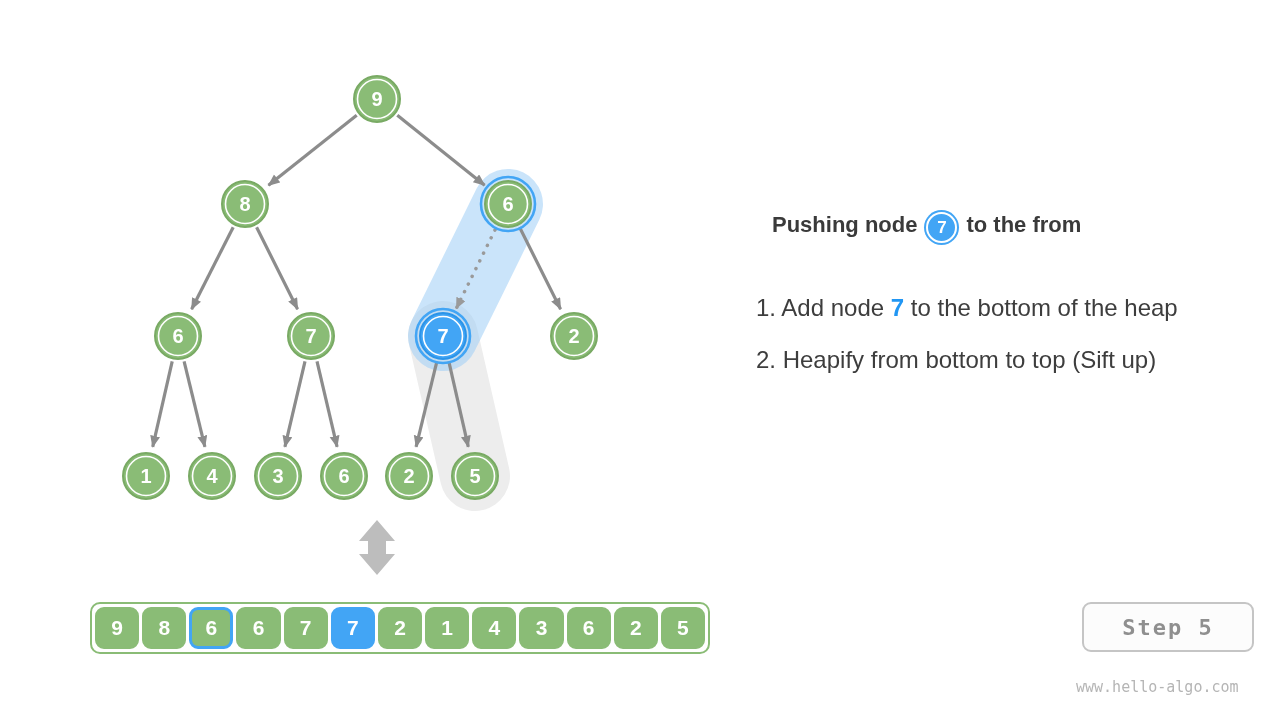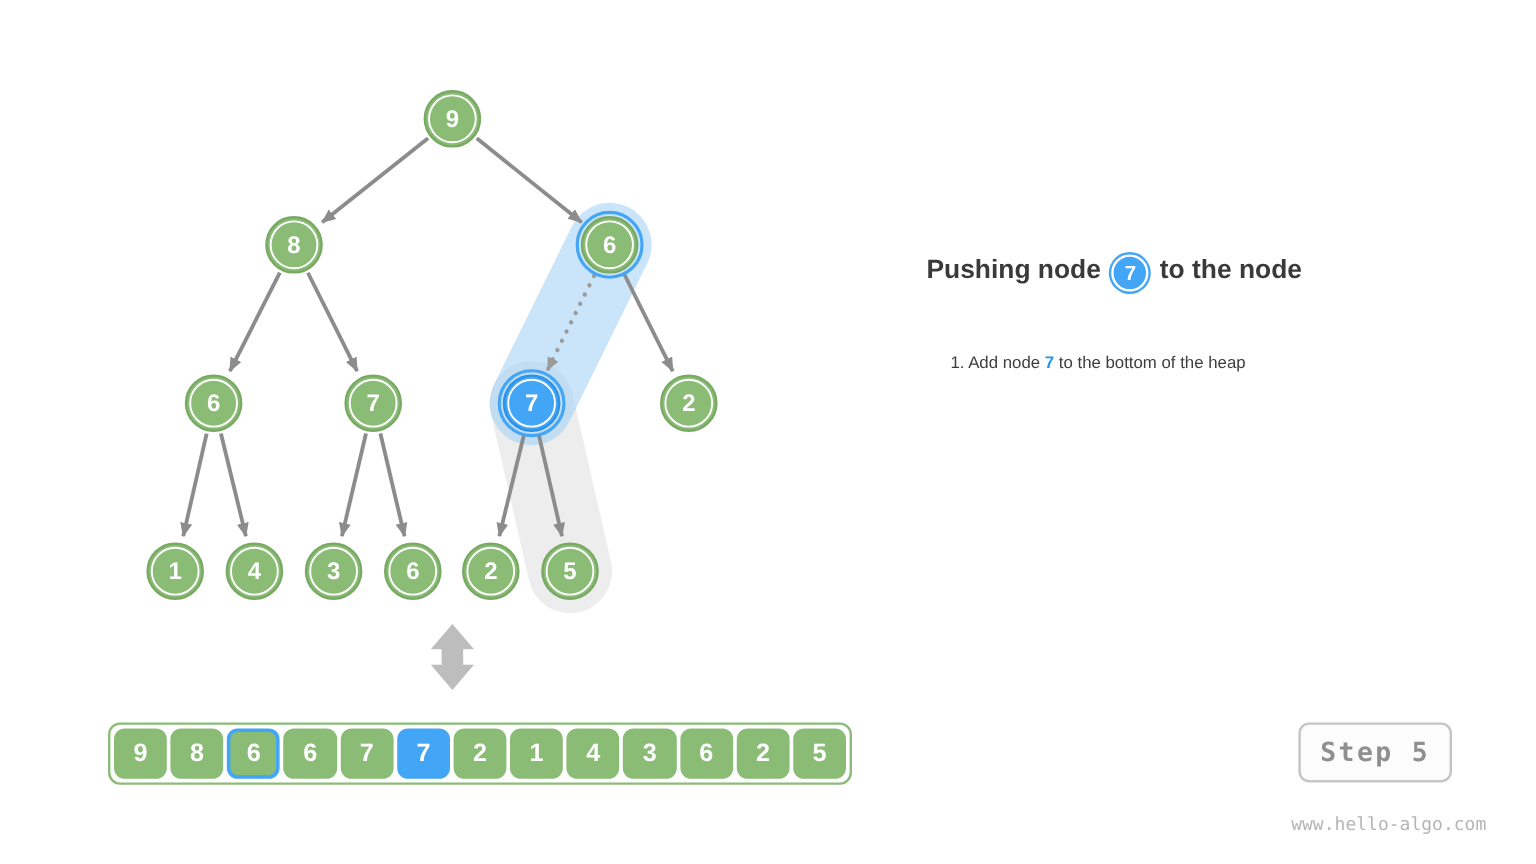--- a/index.html
+++ b/index.html
@@ -31,32 +31,32 @@
     display:flex;gap:9px;
     font-size:22px;font-weight:bold;color:#3a3a3a;white-space:nowrap;margin-left:20px;
   }
   .title-node{
     display:inline-flex;align-items:center;justify-content:center;
     width:27px;height:27px;border-radius:50%;background:#42a5f5;
     border:2px solid #ffffff;box-shadow:0 0 0 2px #42a5f5;
     color:#fff;font-size:17px;font-weight:bold;
   }
   .step-line{
-    position:absolute;left:792px;font-size:14px;color:#3d3d3d;white-space:nowrap;
+    position:absolute;left:756px;font-size:24px;color:#3d3d3d;white-space:nowrap;
   }
   .blue-bold{color:#2196f3;font-weight:bold;}
   .green-bold{color:#43a047;font-weight:bold;}
   .note-box{
     position:absolute;left:752px;top:396px;
     background:#e9e9e9;border-radius:8px;padding:8px 15px;
     font-size:20px;color:#3d3d3d;white-space:nowrap;
   }
   
   .step-badge{
-    position:absolute;left:1082px;top:602px;width:128px;height:50px;
+    position:absolute;left:1082px;top:602px;width:172px;height:50px;
     box-sizing:border-box;border:2px solid #c5c5c5;border-radius:9px;
     background:#fcfcfc;display:flex;align-items:center;justify-content:center;
     font-family:"DejaVu Sans Mono","Liberation Mono",monospace;
     font-size:22px;font-weight:bold;color:#8f8f8f;letter-spacing:2px;
   }
   .watermark{
     position:absolute;left:1076px;top:678px;
     font-family:"DejaVu Sans Mono","Liberation Mono",monospace;
     font-size:15px;color:#b5b5b5;white-space:nowrap;
   }
@@ -182,24 +182,27 @@
     <div class="cell">6</div>
     <div class="cell">2</div>
     <div class="cell">5</div>
   </div>
 
   <div class="panel-title">
     <span>Pushing node</span>
     <span class="title-node">
       <span>7</span>
     </span>
-    <span>to the node</span>
+    <span>to the from</span>
   </div>
 
   <div class="step-line" style="top:294px;">
     <span>1. Add node </span><span class="blue-bold">7</span><span> to the bottom of the heap</span>
   </div>
+  <div class="step-line" style="top:346px;">
+    <span>2. Heapify from bottom to top (Sift up)</span><span class="blue-bold"></span><span></span>
+  </div>
 
 
   <div class="step-badge">Step 5</div>
   <div class="watermark">www.hello-algo.com</div>
 
 </div>
 
 </body></html>

